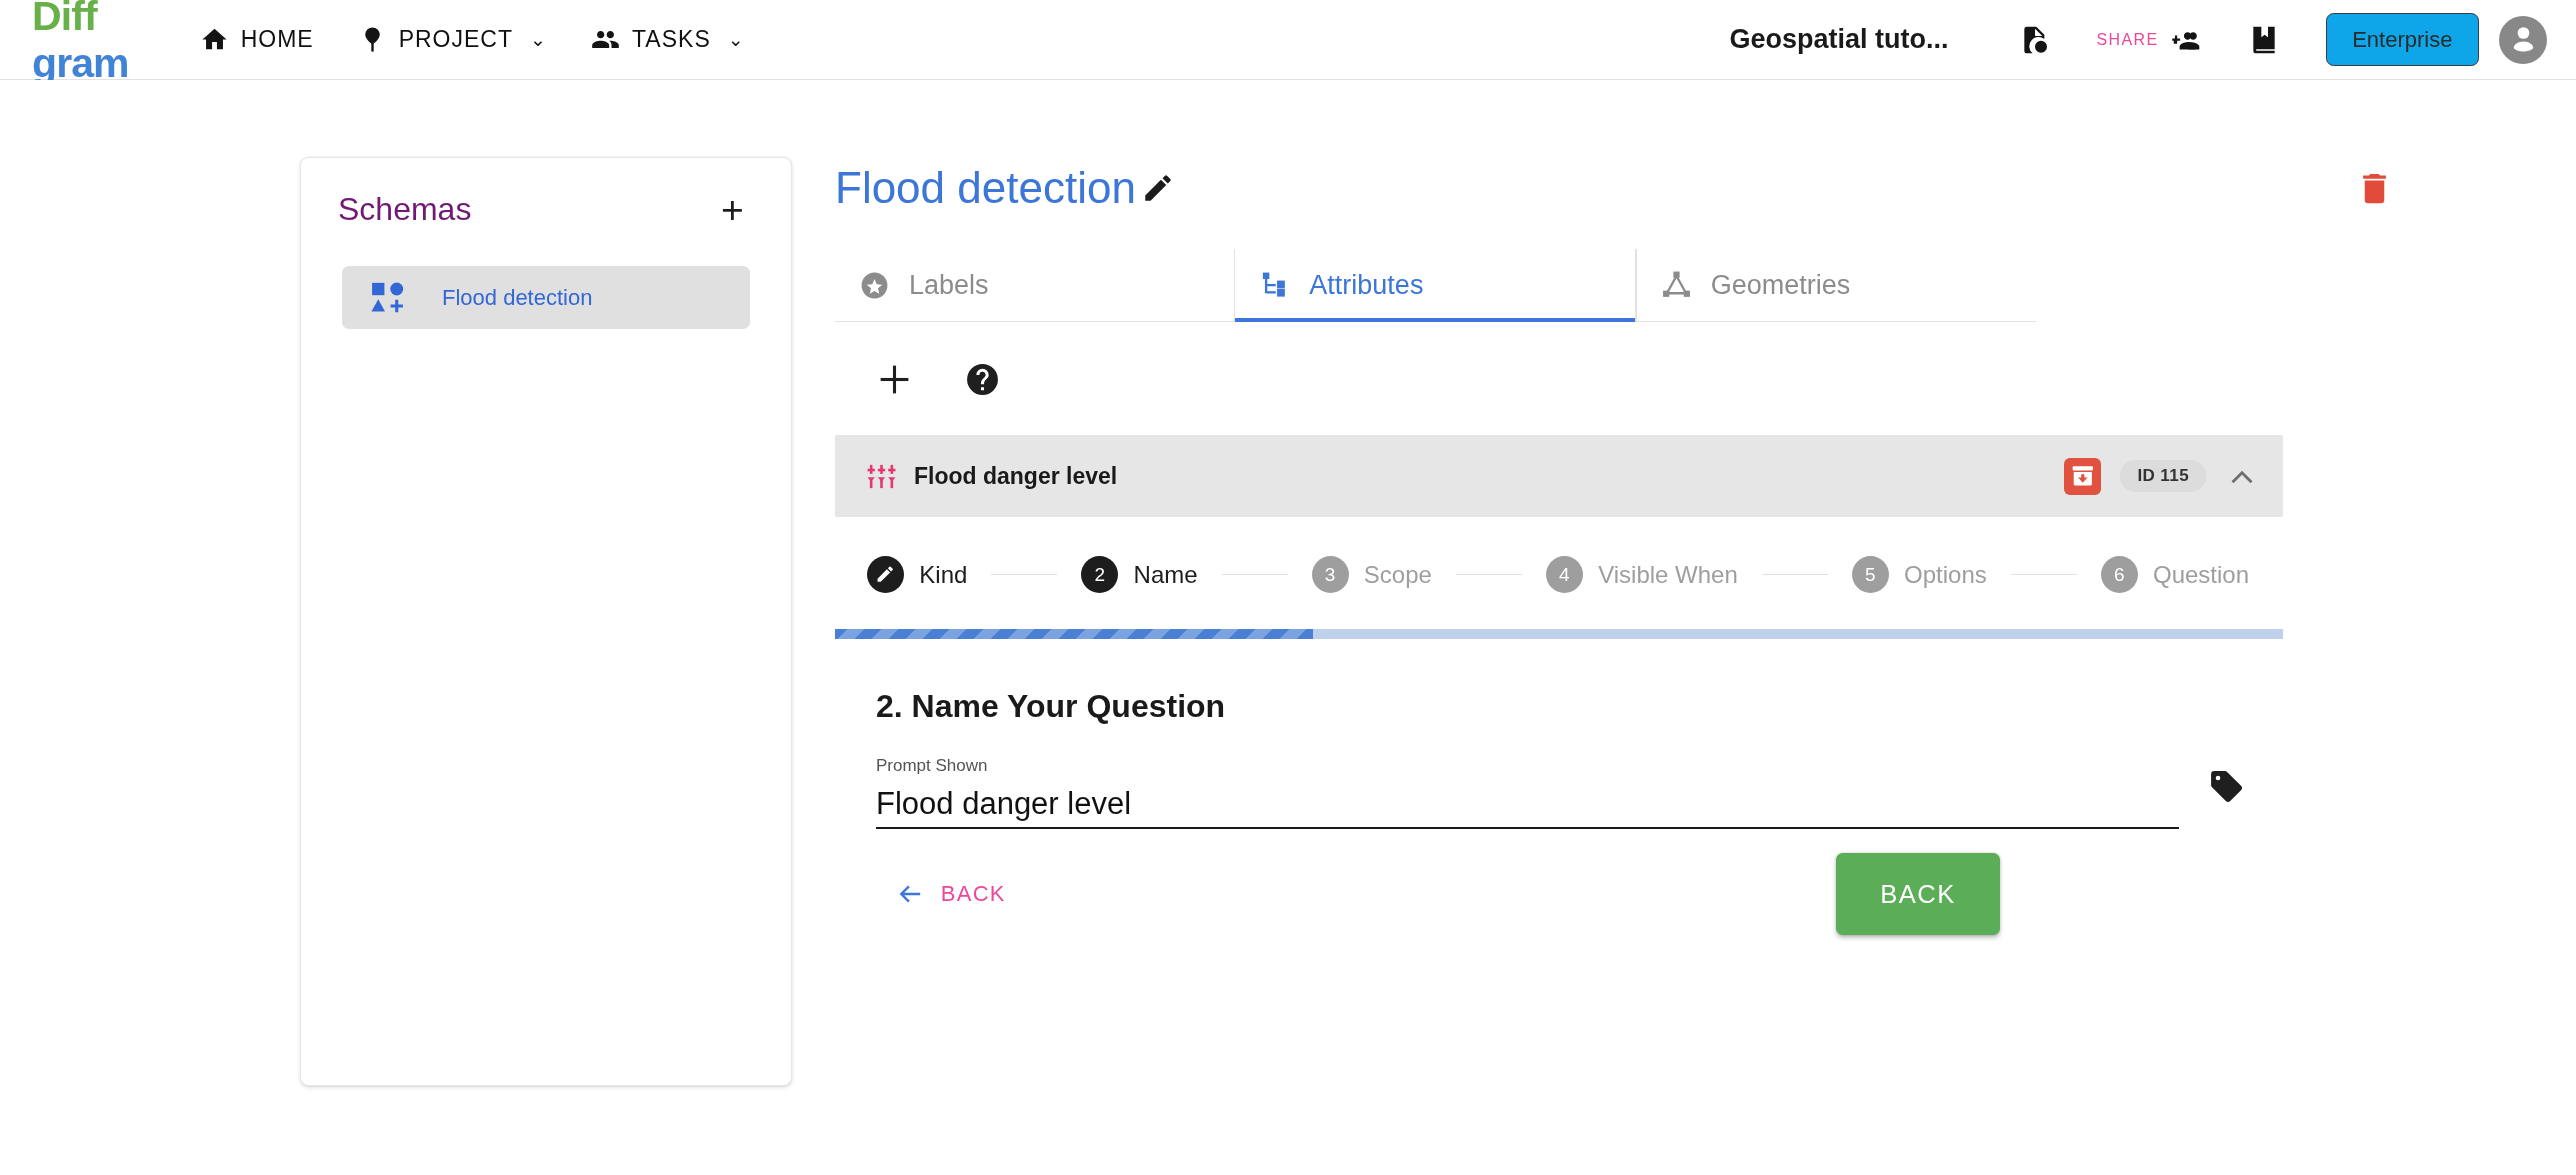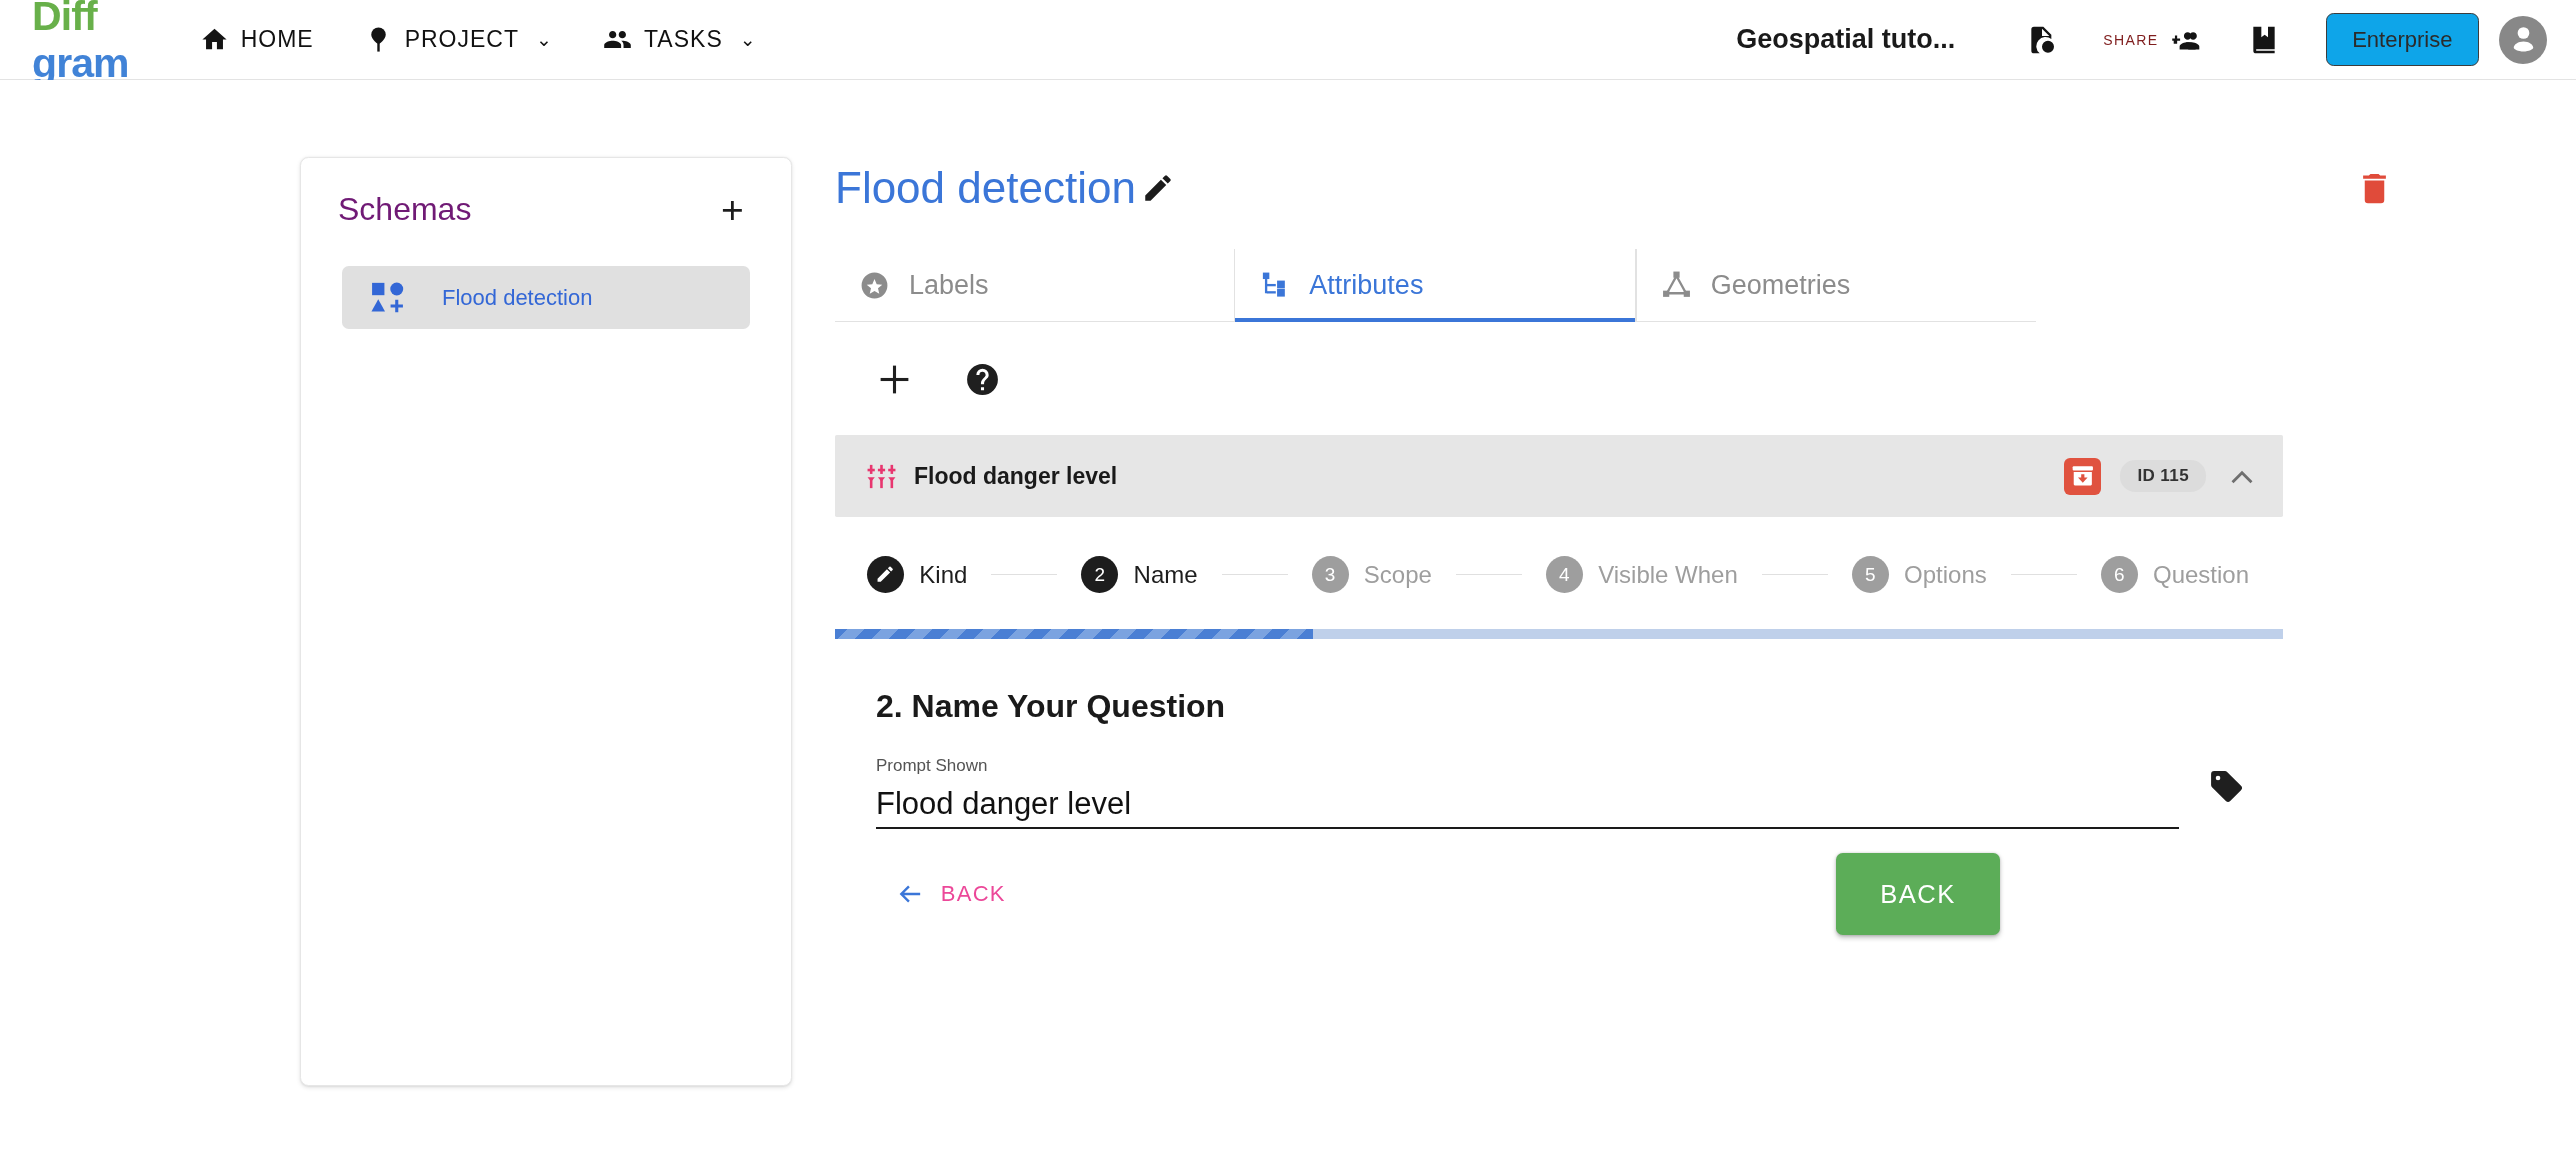--- a/index.html
+++ b/index.html
@@ -20,21 +20,21 @@
   }
   .logo {
     margin-left: 32px;
     font-size: 41px; font-weight: bold;
     letter-spacing: -0.9px;
     display: flex; align-items: baseline; flex-direction: column;
   }
   .logo .diff { color: #68b04a; }
   .logo .gram { color: #4183d7; }
 
-  .nav-items { display: flex; align-items: flex-end; margin-left: 49px; gap: 6px; }
+  .nav-items { display: flex; align-items: flex-end; margin-left: 49px; gap: 0px; }
   .nav-item {
     display: flex; align-items: center; gap: 12px;
     padding: 0 22px; height: 80px;
     color: #111; font-size: 23px; font-weight: 500;
     letter-spacing: 1px; cursor: pointer;
   }
   .nav-item .caret { font-size: 19px; margin-left: 5.1px; }
   .nav-icon { width: 29px; height: 29px; display:inline-flex; align-items:center; justify-content:center; }
   .nav-icon svg { width: 100%; height: 100%; fill: #141414; }
 
@@ -50,21 +50,21 @@
     width: 53px; height: 53px;
     display: flex; align-items: center; justify-content: center;
     cursor: pointer;
   }
   .icon-btn svg { width: 32px; height: 32px; fill: #141414; }
   .share-btn {
     display: flex; align-items: center; gap: 12px;
     padding: 0 19px; height: 53px; cursor: pointer;
   }
   .share-btn .label {
-    font-size: 14px; font-weight: 500; letter-spacing: 1.4px; color: #7f1d1d;
+    font-size: 16px; font-weight: 500; letter-spacing: 1.4px; color: #ec4899;
   }
   .share-btn svg { width: 32px; height: 27px; fill: #141414; }
   .enterprise-btn {
     border: 1.7px solid #3c3c3c; border-radius: 7.7px;
     padding: 0 25.6px; height: 53px;
     display: flex; align-items: center;
     font-size: 22px; color: #2b2b2b; font-weight: 500;
     margin-left: 19px; margin-right: 4px; cursor: pointer;
     background: #0ea5e9;
   }

